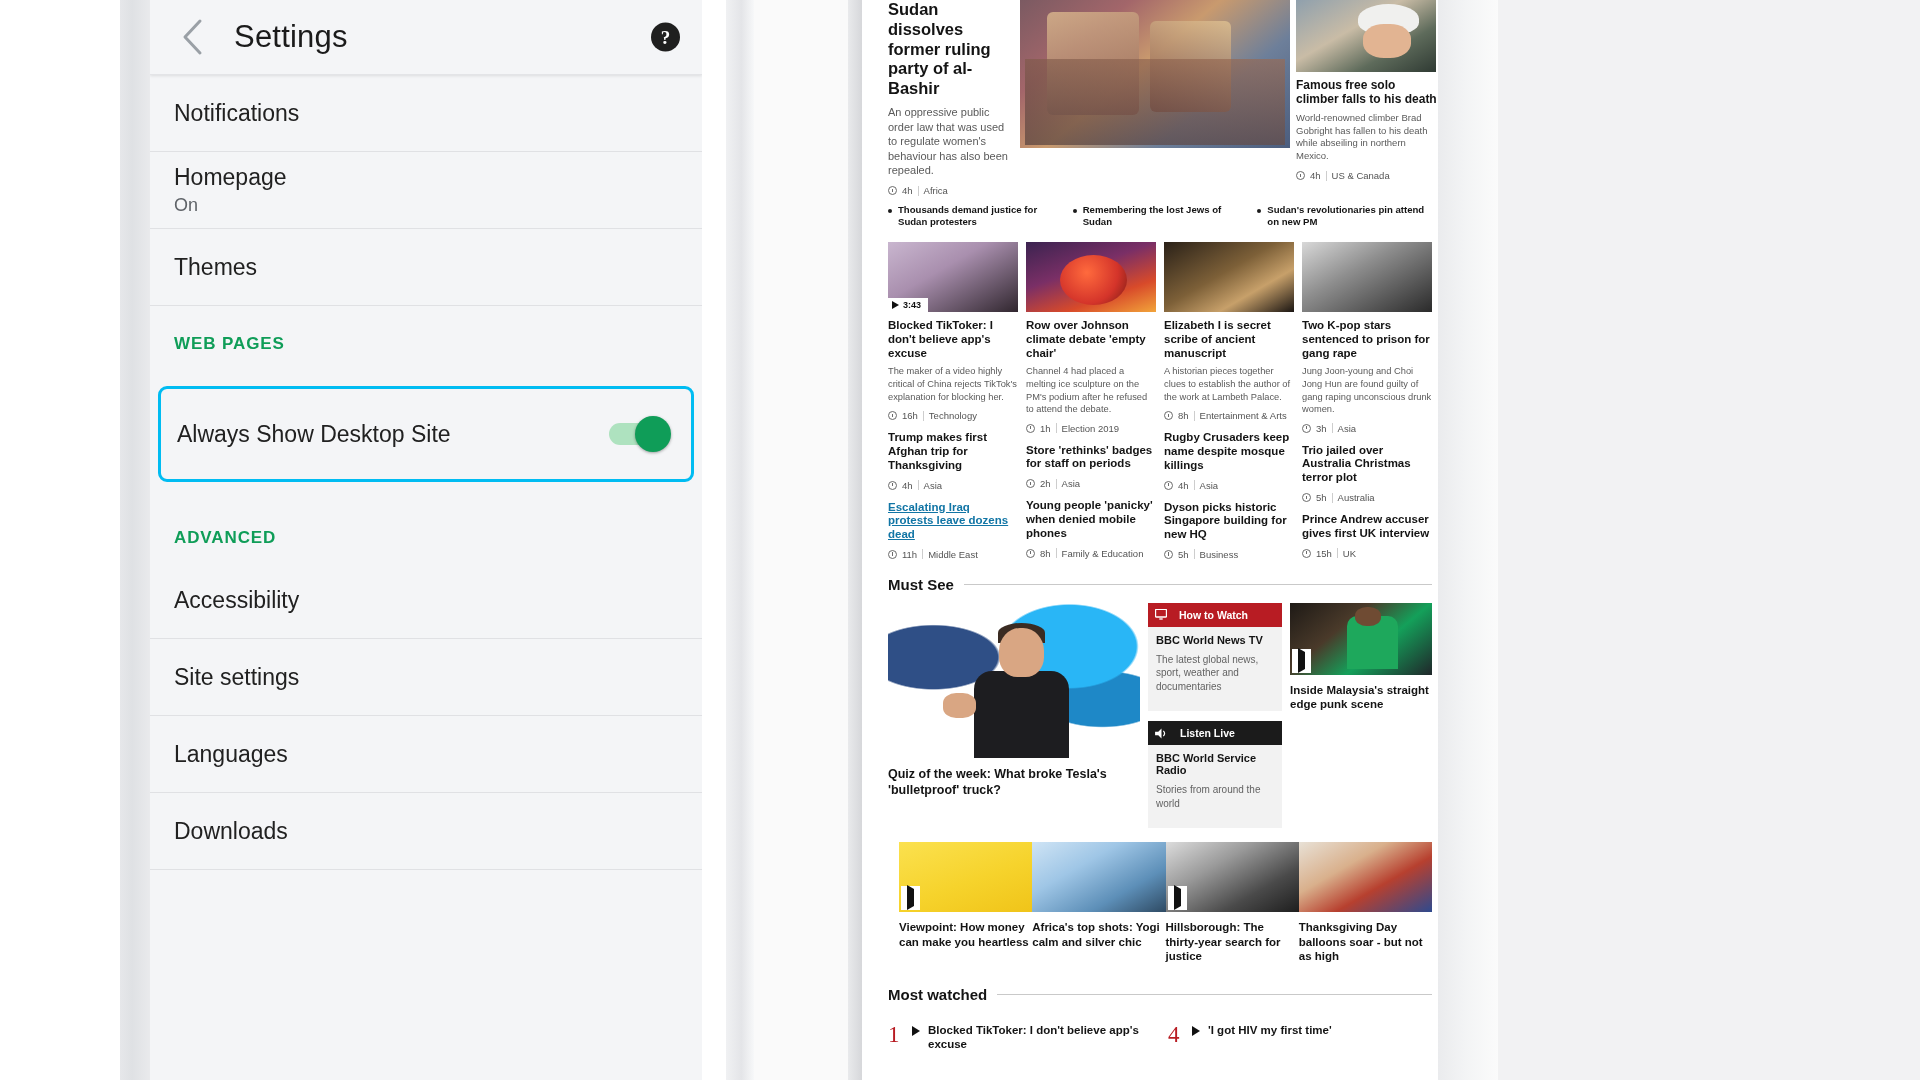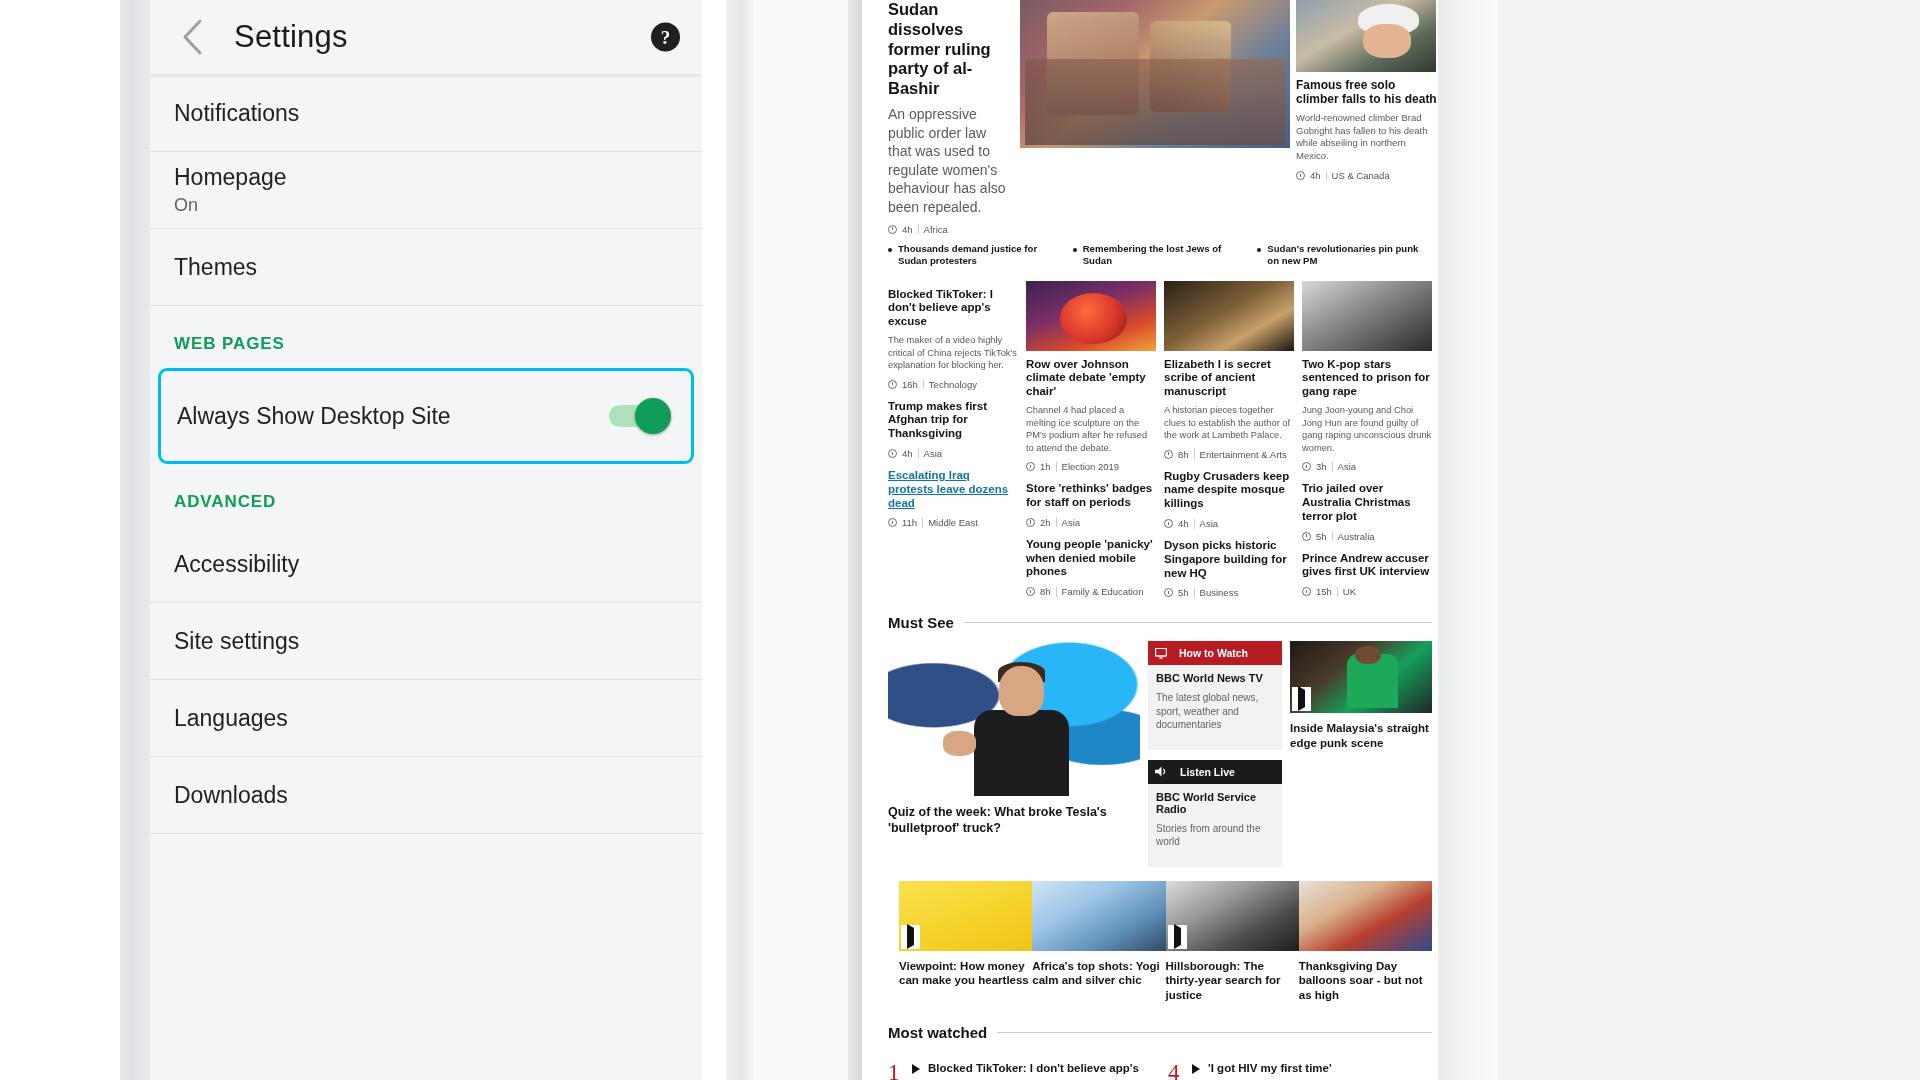--- a/index.html
+++ b/index.html
@@ -46,21 +46,21 @@
   .srow .lbl { font-size:23px; color:#212121; font-weight:400; }
   .srow .sub { font-size:18px; color:#5f6368; margin-top:4px; }
   .srow-col { display:flex; flex-direction:column; justify-content:center; }
 
   .section-head {
     padding:28px 24px 14px 24px; font-size:17px; font-weight:bold;
     color:#0f9d58; letter-spacing:0.9px;
   }
 
   .highlight-box {
-    position:relative; margin:0 8px; border:3.5px solid #00bcf2; border-radius:9px;
+    position:relative; margin:18px 8px; border:3.5px solid #00bcf2; border-radius:9px;
     min-height:96px; display:flex; align-items:center; padding:0 16px;
     background:#f4f5f7;
   }
   .highlight-box .lbl { font-size:23px; color:#212121; }
   .toggle {
     position:absolute; right:22px; top:50%; transform:translateY(-50%);
     width:60px; height:22px; border-radius:11px; background:#aee2bf;
     cursor:pointer;
   }
   .toggle .knob {
@@ -89,21 +89,21 @@
 
   .bbc {
     position:absolute; left:882px; top:0; width:556px; height:1080px;
     background:#ffffff; overflow:hidden; font-family:"Liberation Sans", sans-serif;
   }
 
   
   .hero { display:flex; padding:0; }
   .hero-left { width:138px; padding:0 8px 0 6px; }
   .hero-h { font-size:16.5px; font-weight:bold; line-height:1.2; color:#141414; }
-  .hero-p { font-size:14px; color:#5a5a5a; line-height:1.33; margin-top:6px; }
+  .hero-p { font-size:11px; color:#5a5a5a; line-height:1.33; margin-top:6px; }
   .meta { display:flex; align-items:center; gap:5px; margin-top:7px; font-size:9.5px; color:#545454; }
   .clock { width:9px; height:9px; border:1.2px solid #6b6b6b; border-radius:50%; position:relative; flex:none; }
   .clock::after{content:"";position:absolute;left:3.2px;top:1.6px;width:1px;height:3.2px;background:#6b6b6b;}
   .sep { width:1px; height:10px; background:#cdcdcd; }
 
   .hero-img { width:270px; height:148px; position:relative; overflow:hidden;
     background:linear-gradient(140deg,#7b5a62 0%,#a3666a 25%,#c99a6e 45%,#6d7f9a 70%,#4b5d7e 100%); }
   .hero-img .b1{position:absolute;left:10%;top:8%;width:34%;height:70%;background:linear-gradient(160deg,#d8b48c,#8d5f55);border-radius:6px;opacity:.85}
   .hero-img .b2{position:absolute;left:48%;top:14%;width:30%;height:62%;background:linear-gradient(200deg,#e0c292,#7b4a42);border-radius:6px;opacity:.8}
   .hero-img .b3{position:absolute;left:2%;top:40%;width:96%;height:58%;background:linear-gradient(10deg,#4c3a3a,#9a6a52);opacity:.65}
@@ -312,27 +312,33 @@
       <div class="bullet-item">
         <span class="dot"></span>
         <span>Thousands demand justice for Sudan protesters</span>
       </div>
       <div class="bullet-item">
         <span class="dot"></span>
         <span>Remembering the lost Jews of Sudan</span>
       </div>
       <div class="bullet-item">
         <span class="dot"></span>
-        <span>Sudan's revolutionaries pin punk on new PM</span>
+        <span>Sudan's revolutionaries pin attend on new PM</span>
       </div>
     </div>
 
     <div class="grid4">
 
       <div class="col">
+        <div class="thumb im-a">
+          <div class="play-badge">
+            <span class="tri"></span>
+            <span>3:43</span>
+          </div>
+        </div>
         <div class="ch">Blocked TikToker: I don't believe app's excuse</div>
         <div class="cp">The maker of a video highly critical of China rejects TikTok's explanation for blocking her.</div>
         <div class="meta">
           <span class="clock"></span>
           <span>16h</span>
           <span class="sep"></span>
           <span>Technology</span>
         </div>
         <div class="cl">Trump makes first Afghan trip for Thanksgiving</div>
         <div class="meta">

